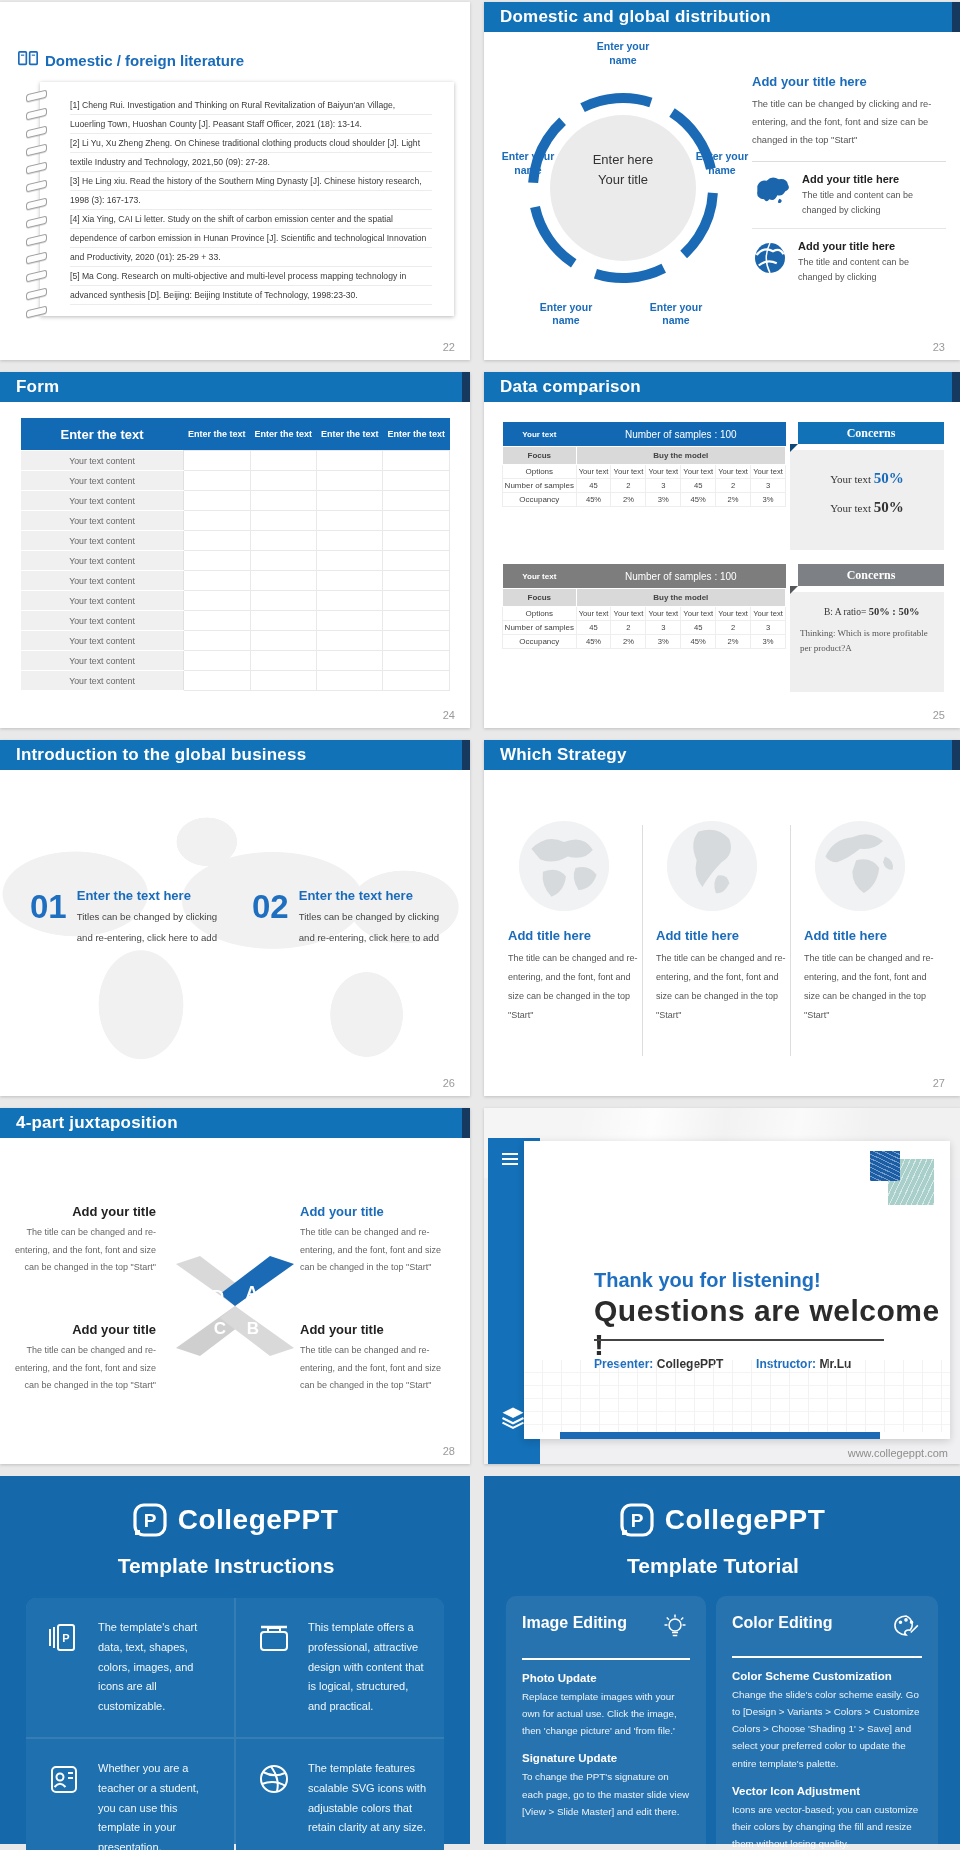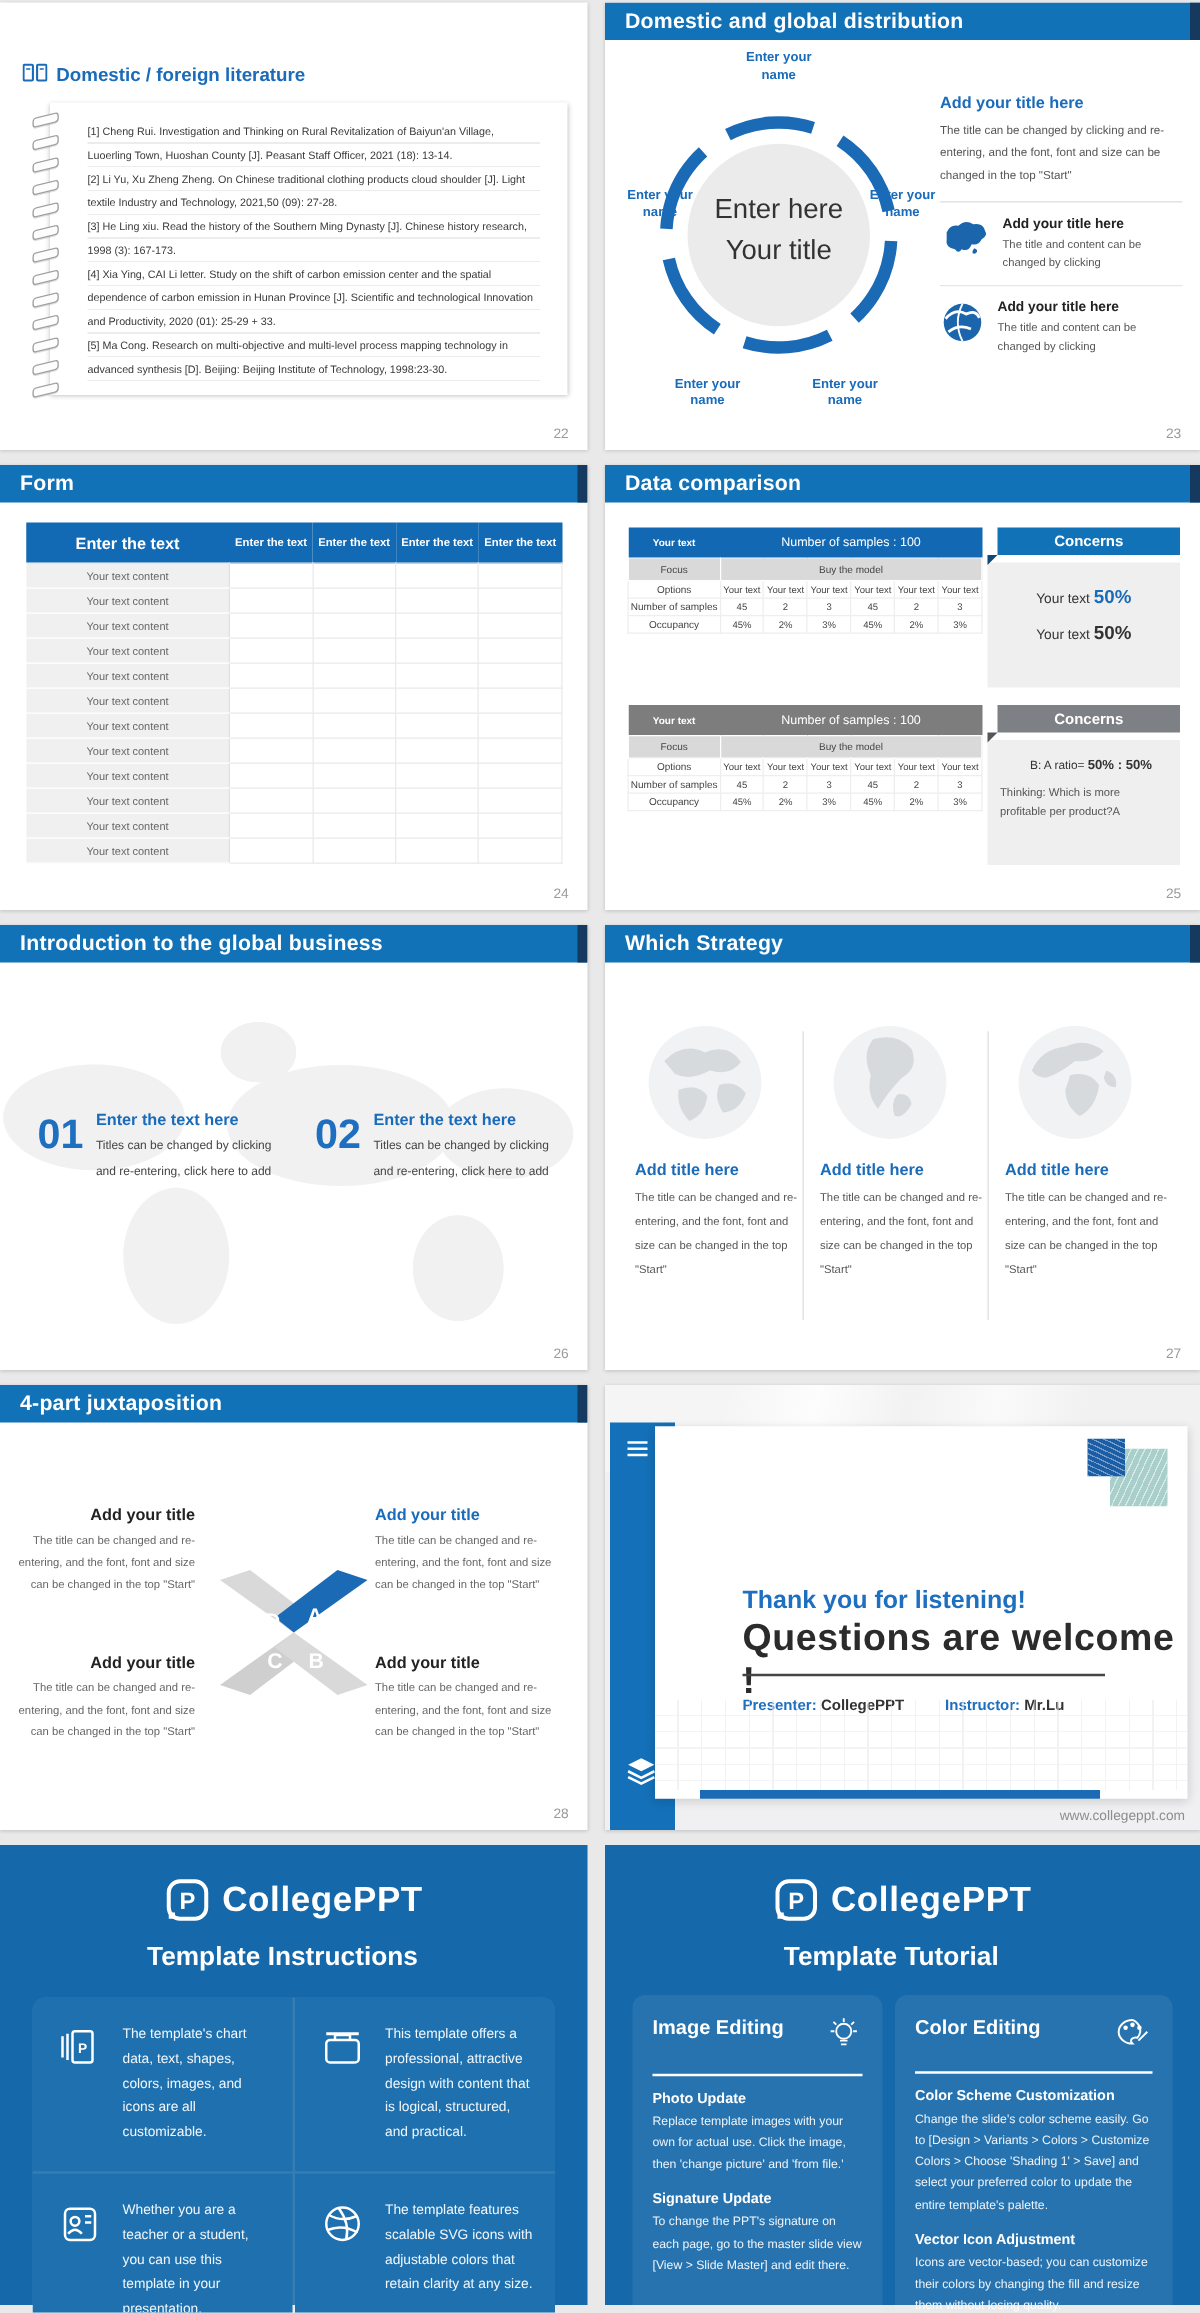--- a/index.html
+++ b/index.html
@@ -12,21 +12,21 @@
   
   .lit-head{position:absolute;left:18px;top:48px;display:flex;align-items:center;gap:7px;color:#1a6bba;font-weight:bold;font-size:15px;}
   .paper{position:absolute;left:40px;right:16px;top:80px;bottom:44px;background:#fff;box-shadow:0 1px 4px rgba(0,0,0,.28);}
   .rings{position:absolute;left:26px;top:90px;display:flex;flex-direction:column;gap:10px;z-index:2;}
   .ring{width:19px;height:6px;border:1.5px solid #9f9f9f;border-radius:3px;background:#fdfdfd;transform:skewY(-14deg);box-shadow:0 1px 0 rgba(0,0,0,.12);}
   .ref-list{position:absolute;left:30px;right:22px;top:14px;bottom:10px;font-size:8.6px;color:#3a3a3a;line-height:19px;background-image:repeating-linear-gradient(to bottom,transparent 0,transparent 18px,#ececec 18px,#ececec 19px);}
   .ref-list p{margin:0;}
   
   .cycle{position:absolute;left:14px;top:36px;width:250px;height:292px;}
   .cycle svg{position:absolute;left:0;top:0;}
-  .cycle-center{position:absolute;left:50px;top:112px;width:150px;text-align:center;color:#333;font-size:22px;line-height:1.5;}
+  .cycle-center{position:absolute;left:50px;top:112px;width:150px;text-align:center;color:#333;font-size:13px;line-height:1.5;}
   .cycle-label{position:absolute;width:64px;text-align:center;color:#1a6bba;font-weight:bold;font-size:10.5px;line-height:1.3;}
   .pos-top{left:93px;top:2px;}
   .pos-left{left:-2px;top:112px;}
   .pos-right{right:-6px;top:112px;}
   .pos-bl{left:36px;bottom:2px;}
   .pos-br{right:40px;bottom:2px;}
   .dist-right{position:absolute;left:268px;top:72px;width:194px;}
   .dist-right h3{margin:0 0 6px 0;color:#1a6bba;font-size:13px;}
   .dist-right .lead{margin:0;font-size:9.3px;color:#555;line-height:1.95;}
   .dist-sep{border:none;border-top:1px solid #ddd;margin:12px 0 0 0;}
@@ -42,23 +42,23 @@
   .form-table td.ft-label{background:#f0f0f0;border-color:#fff #e0e0e0 #fff #fff;}
   
   .cmp-group{position:absolute;left:18px;width:442px;}
   .g1{top:50px;} .g2{top:192px;}
   .cmp-table{width:284px;border-collapse:collapse;table-layout:fixed;float:left;}
   .cmp-table td{border:1px solid #eee;text-align:center;color:#444;font-size:7.6px;padding:2px 1px;background:#fff;}
   .cmp-head td{border:none;color:#fff;height:20px;font-size:10px;}
   .t-blue .cmp-head td{background:#1268b3;}
   .t-gray .cmp-head td{background:#7d7d7d;}
   .cmp-head .cmp-corner{font-weight:bold;font-size:11px;}
-  .cmp-focus td{background:#d9d9d9;border-color:#fff;height:13px;font-size:8px;}
+  .cmp-focus td{background:#d9d9d9;border-color:#fff;height:13px;font-size:8px;font-weight:bold;}
   .cmp-table tr td:first-child{font-size:8px;}
-  .concern{float:right;width:154px;}
+  .concern{float:right;width:154px;font-family:Liberation Serif, serif;}
   .concern-tab{position:relative;margin-left:8px;height:22px;color:#fff;font-weight:bold;font-size:12px;display:flex;align-items:center;justify-content:center;}
   .c-blue .concern-tab{background:#1172b8;}
   .c-gray .concern-tab{background:#7d8084;}
   .concern-tab::before{content:"";position:absolute;left:-8px;bottom:-8px;border-style:solid;border-width:8px 8px 0 0;}
   .c-blue .concern-tab::before{border-color:#0d4a7a transparent transparent transparent;}
   .c-gray .concern-tab::before{border-color:#55585b transparent transparent transparent;}
   .concern-body{background:#efefef;margin-top:6px;padding:14px 10px;min-height:72px;}
   .c-blue .concern-body{text-align:center;}
   .cline{font-size:11px;color:#333;line-height:1.9;}
   .cline .pct{font-size:15px;font-weight:bold;}

